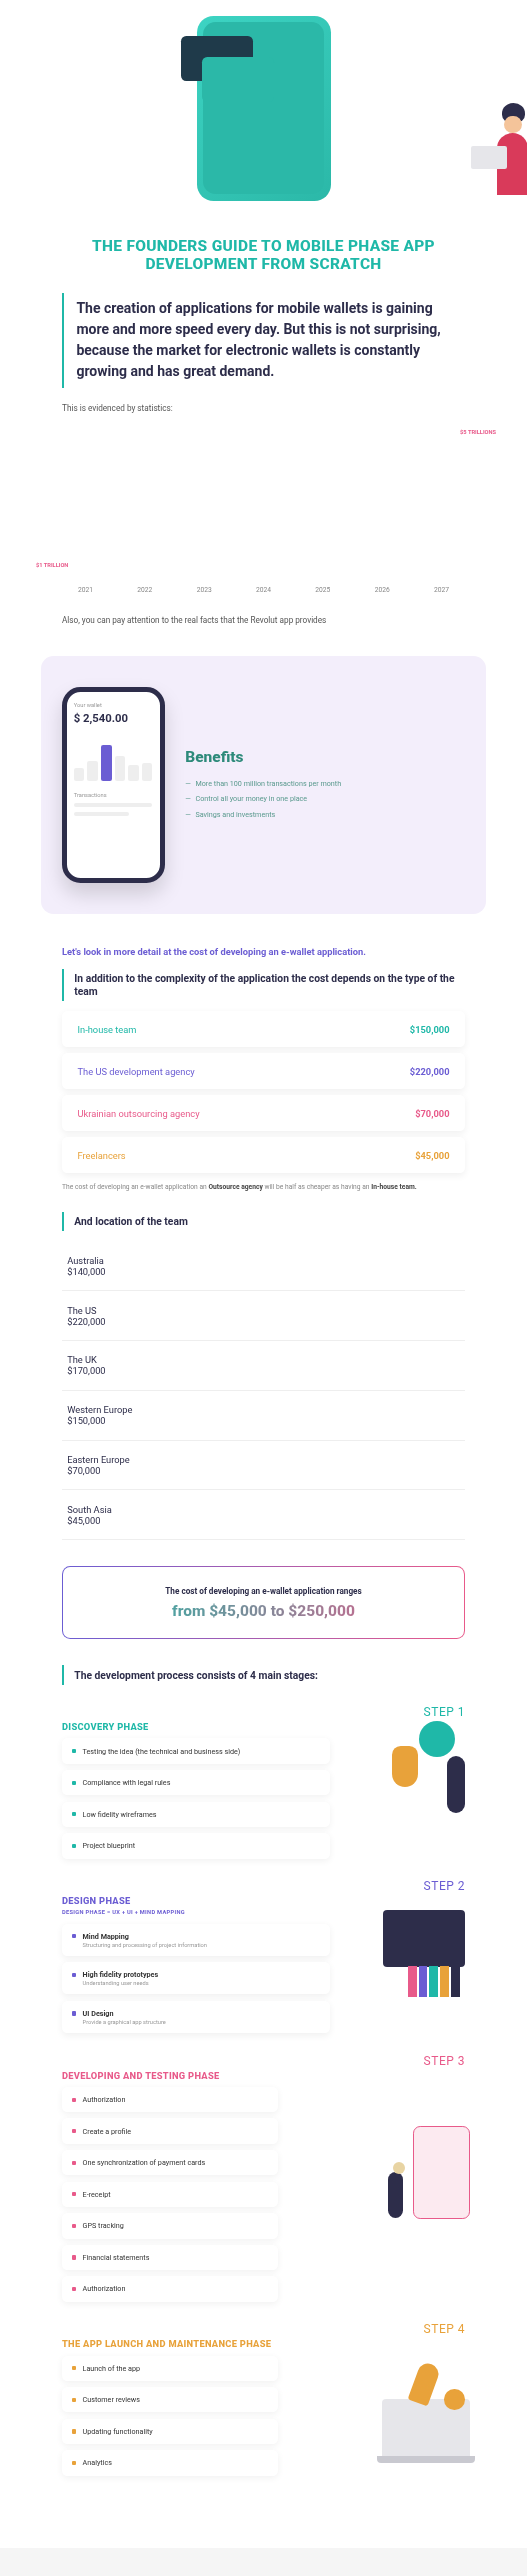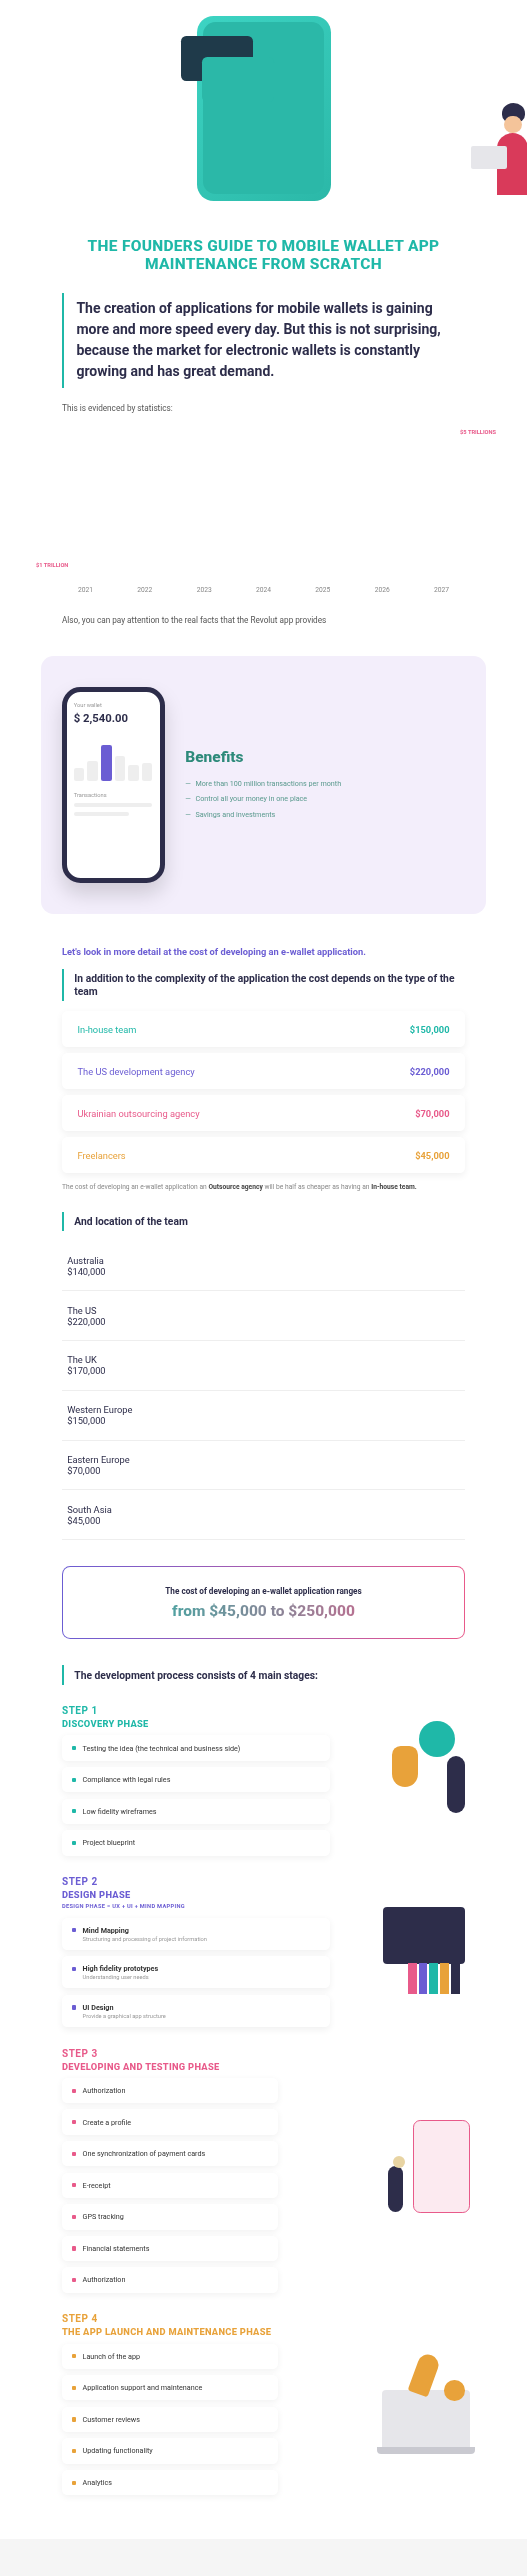--- a/index.html
+++ b/index.html
@@ -44,21 +44,21 @@
   .c-purple .label{color:#6b5dd3;} .c-purple .price{color:#6b5dd3;}
   .c-pink .label{color:#e85a8a;} .c-pink .price{color:#e85a8a;}
   .c-orange .label{color:#e8a23a;} .c-orange .price{color:#e8a23a;}
   .note { margin:10.3px 62px 20.6px; font-size:6.7px; color:#888;}
   .note b{color:#444;}
   .loc-row { margin:0 62px; border-bottom:0.5px solid #eee; padding:13.4px 5.2px; display:flex; justify-content:space-between; font-size:9.3px; color:#2d2d4a;flex-direction:column;}
   .range-box { margin:26px 62px; text-align:center; border:0.5px solid transparent; border-radius:8.2px; padding:18.5px; background:linear-gradient(#fff,#fff) padding-box, linear-gradient(90deg,#6b5dd3,#e85a8a) border-box;}
   .range-box .t1{font-size:8.2px;font-weight:700;color:#2d2d4a;margin-bottom:6.2px;}
   .range-box .t2{font-size:15.5px;font-weight:800;background:linear-gradient(90deg,#1fb8a8,#e85a8a);-webkit-background-clip:text;background-clip:text;color:transparent;}
   .stage { margin:20.6px 62px; position:relative; min-height:124px;}
-  .stage-label{font-size:10px;font-weight:700;letter-spacing:0.5px;}
+  .stage-label{font-size:12px;font-weight:400;letter-spacing:0.5px;text-align:right;}
   .stage-title{font-size:9.3px;font-weight:800;margin:2.1px 0 3.1px;letter-spacing:0.3px;}
   .stage-sub{font-size:5.7px;font-weight:700;letter-spacing:0.3px;margin-bottom:8.2px;}
   .s-teal{color:#1fb8a8;} .s-purple{color:#6b5dd3;} .s-pink{color:#e85a8a;} .s-orange{color:#e8a23a;}
   .pill { background:#fff; box-shadow:0 2.1px 7.2px rgba(0,0,0,0.06); border-radius:5.2px; padding:8.2px 10.3px; margin:6.2px 0; font-size:7.2px; color:#333; display:flex; gap:6.2px; align-items:flex-start; max-width:268px;}
   .pill .dot{width:4.1px;height:4.1px;border-radius:1px;margin-top:2.6px;flex-shrink:0;}
   .d-teal{background:#1fb8a8;} .d-purple{background:#6b5dd3;} .d-pink{background:#e85a8a;} .d-orange{background:#e8a23a;}
   .pill .sub{display:block;font-size:5.7px;color:#999;margin-top:1px;}
   .stage-ill{position:absolute;right:-10.3px;top:10.3px;width:134px;height:103px;}
   .ill-shape{position:absolute;border-radius:50%;}
   footer{height:20.6px;}
@@ -74,21 +74,21 @@
       <div class="card-ill c2"></div>
     </div>
     <div class="person">
       <div class="hair"></div>
         <div class="head"></div>
         <div class="body"></div>
         <div class="laptop"></div>
     </div>
   </div>
 
-  <h1 class="title">THE FOUNDERS GUIDE TO MOBILE WALLET APP MAINTENANCE FROM SCRATCH</h1>
+  <h1 class="title">THE FOUNDERS GUIDE TO MOBILE PHASE APP DEVELOPMENT FROM SCRATCH</h1>
 
   <div class="intro">The creation of applications for mobile wallets is gaining more and more speed every day. But this is not surprising, because the market for electronic wallets is constantly growing and has great demand.</div>
 
   <p class="statline">This is evidenced by statistics:</p>
 
   <div class="chart">
     <span class="chart-min">$1 TRILLION</span>
     <span class="chart-max">$5 TRILLIONS</span>
     <div class="bar-wrap">
         <div class="bar" style="height:20%"></div>
@@ -304,24 +304,20 @@
 
   <div class="stage" style="min-height:185px">
     <div class="stage-label s-orange">STEP 4</div>
     <div class="stage-title s-orange">THE APP LAUNCH AND MAINTENANCE PHASE</div>
     <div class="pill" style="max-width:216px">
         <span class="dot d-orange"></span>
         <span>Launch of the app</span>
       </div>
     <div class="pill" style="max-width:216px">
         <span class="dot d-orange"></span>
-        <span>Application support and maintenance</span>
-      </div>
-    <div class="pill" style="max-width:216px">
-        <span class="dot d-orange"></span>
         <span>Customer reviews</span>
       </div>
     <div class="pill" style="max-width:216px">
         <span class="dot d-orange"></span>
         <span>Updating functionality</span>
       </div>
     <div class="pill" style="max-width:216px">
         <span class="dot d-orange"></span>
         <span>Analytics</span>
       </div>

